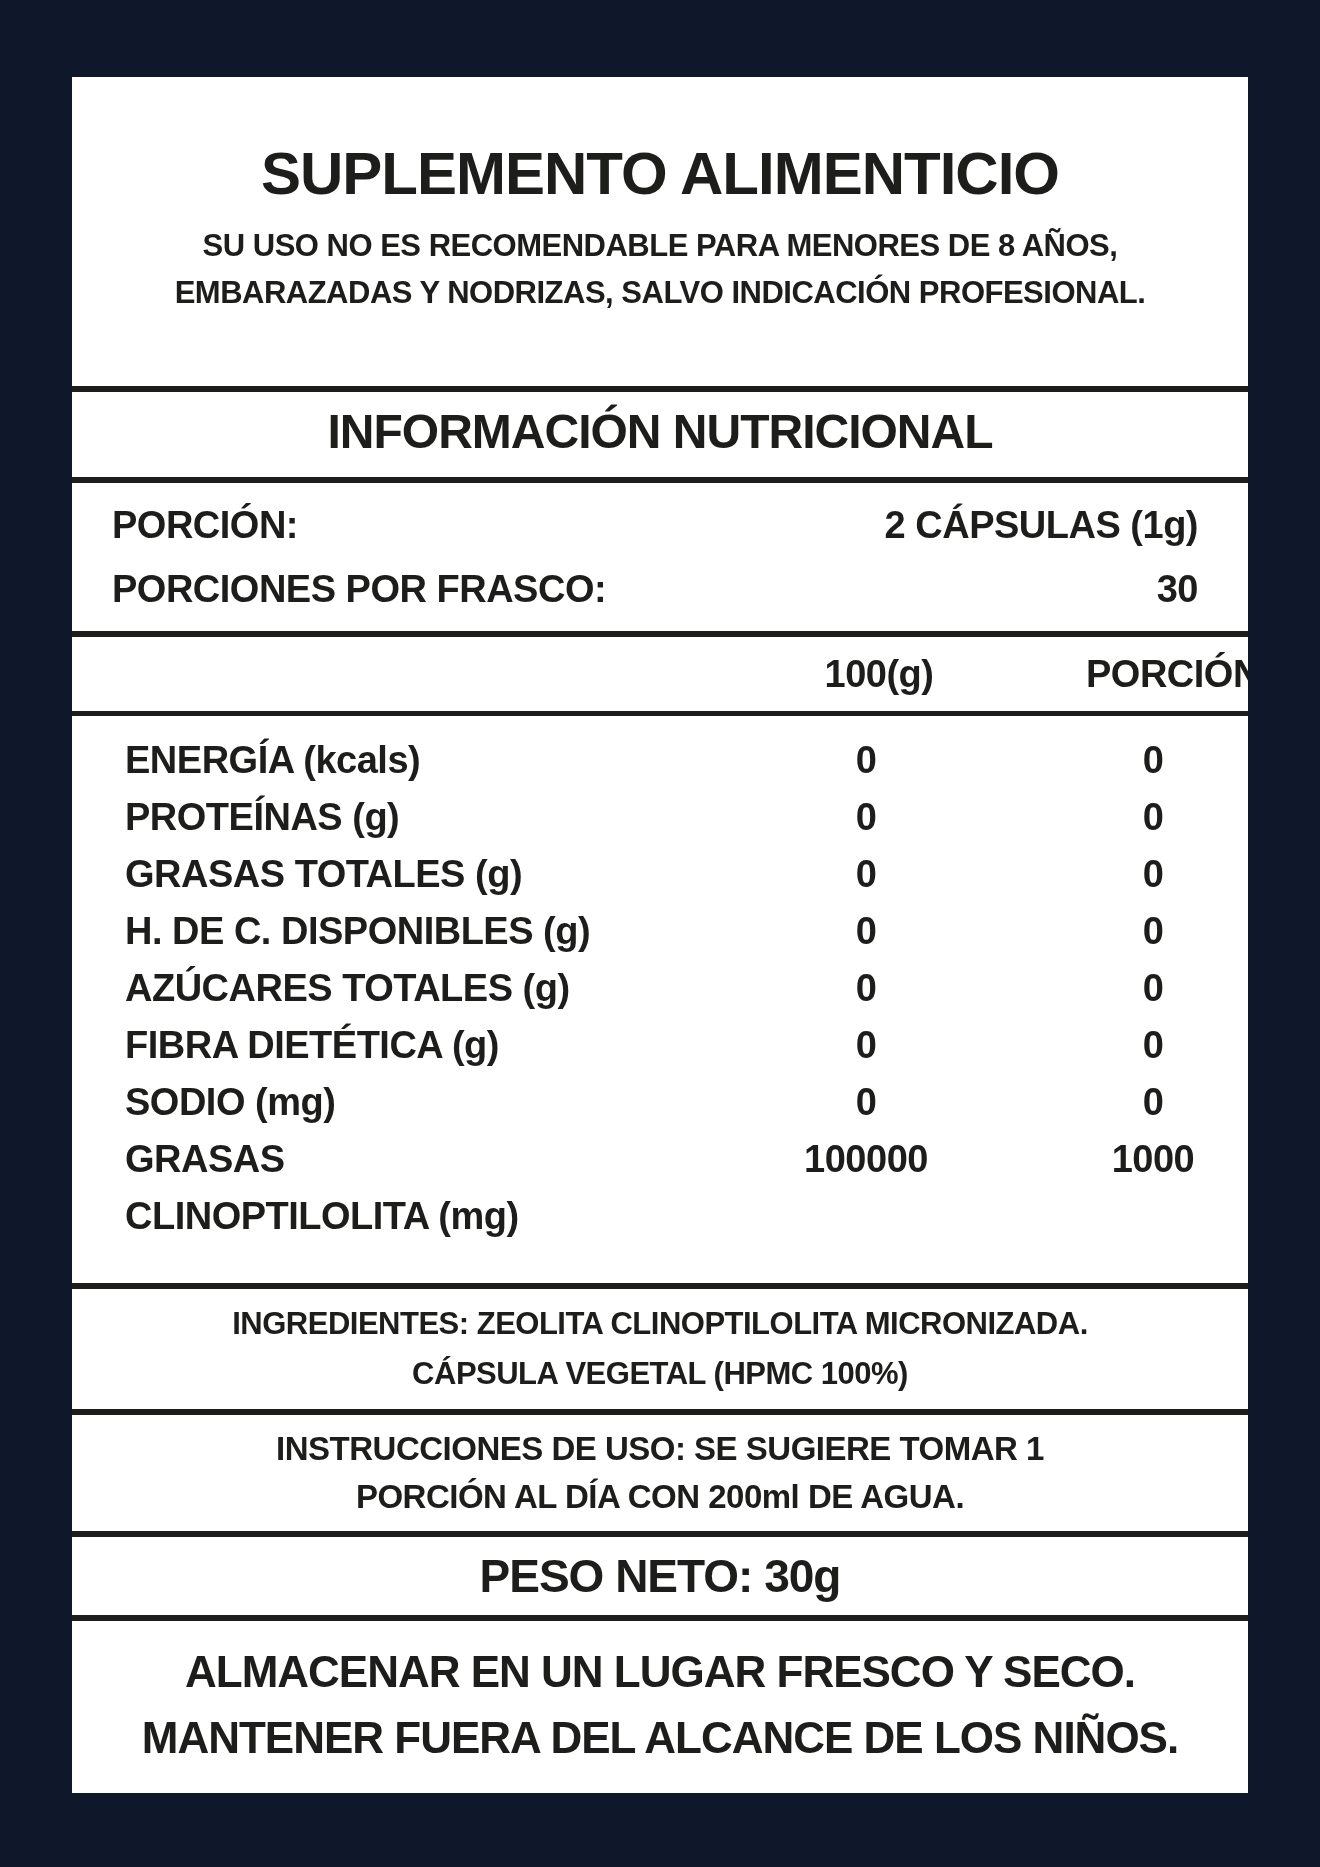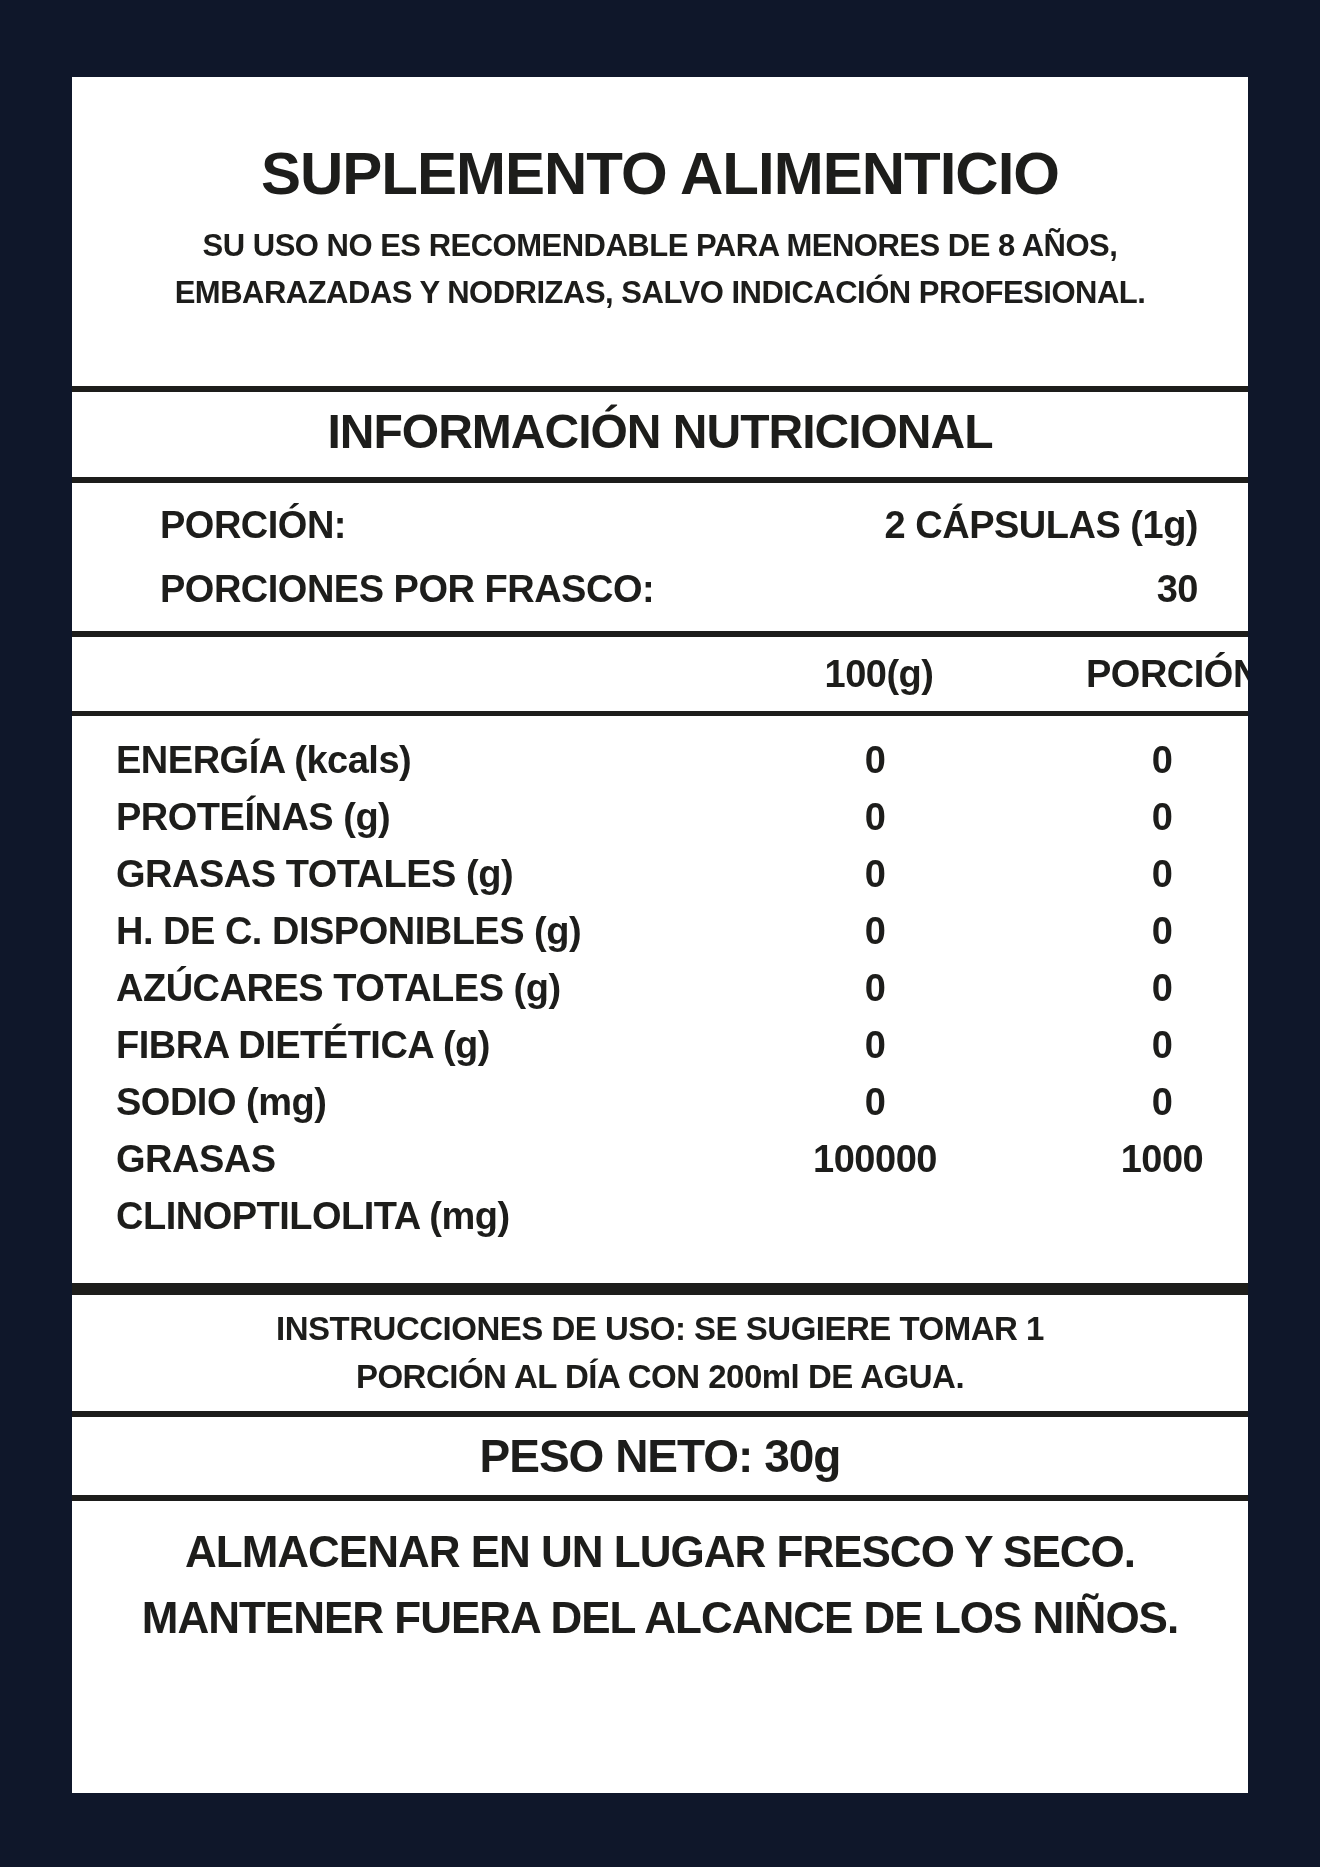--- a/index.html
+++ b/index.html
@@ -46,21 +46,21 @@
 
   .section-title {
     text-align: center;
     font-size: 48px;
     line-height: 1.1;
     padding: 14px 0 18px;
     letter-spacing: -1px;
   }
 
   
-  .serving-block { padding: 10px 0; margin-left: 48px; }
+  .serving-block { padding: 10px 0; }
   .p-row {
     display: flex;
     justify-content: space-between;
     align-items: baseline;
     padding: 0 50px 0 40px;
     font-size: 38px;
     line-height: 64px;
     white-space: nowrap;
   }
 
@@ -70,21 +70,21 @@
     align-items: flex-start;
     padding: 0 2px 0 40px;
     font-size: 38px;
     line-height: 57px;
     white-space: nowrap;
   }
   .n-label { flex: 1; min-width: 0; }
   .n-v1 { width: 160px; text-align: center; flex: none; }
   .n-v2 { width: 160px; margin-left: 127px; text-align: center; flex: none; }
   .n-head { padding-top: 8px; padding-bottom: 8px; line-height: 58px; font-size: 38px; }
-  .n-body { padding: 16px 4px 38px; }
+  .n-body { padding: 16px 13px 38px; }
   .lbl-line { display: block; }
 
   
   .text-block { text-align: center; padding: 10px 30px; }
   .text-block .line { line-height: 50px; font-size: 31px; letter-spacing: -0.5px; }
   .instructions .line { font-size: 33px; line-height: 48px; }
 
   .net-weight {
     text-align: center;
     font-size: 46px;
@@ -178,20 +178,24 @@
           <span class="lbl-line">GRASAS</span>
           <span class="lbl-line">CLINOPTILOLITA (mg)</span>
         </span>
         <span class="n-v1">100000</span>
         <span class="n-v2">1000</span>
       </div>
     </div>
 
     <div class="rule"></div>
 
+    <div class="text-block ingredients">
+      <div class="line">INGREDIENTES: ZEOLITA CLINOPTILOLITA MICRONIZADA.</div>
+      <div class="line">CÁPSULA VEGETAL (HPMC 100%)</div>
+    </div>
 
     <div class="rule"></div>
 
     <div class="text-block instructions">
       <div class="line">INSTRUCCIONES DE USO: SE SUGIERE TOMAR 1</div>
       <div class="line">PORCIÓN AL DÍA CON 200ml DE AGUA.</div>
     </div>
 
     <div class="rule"></div>
 

